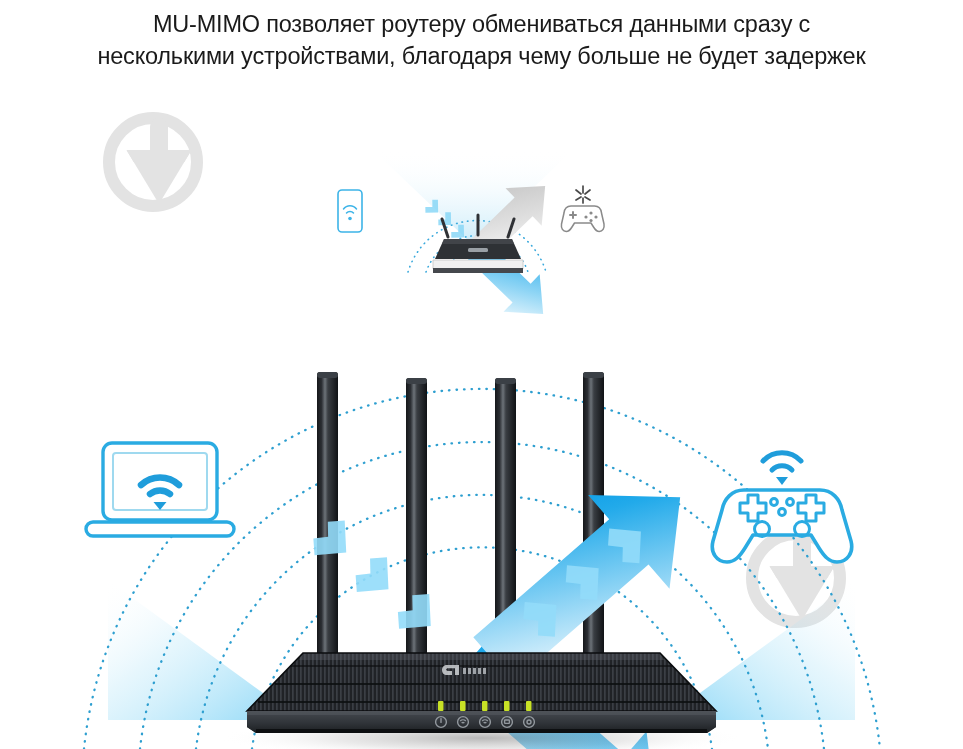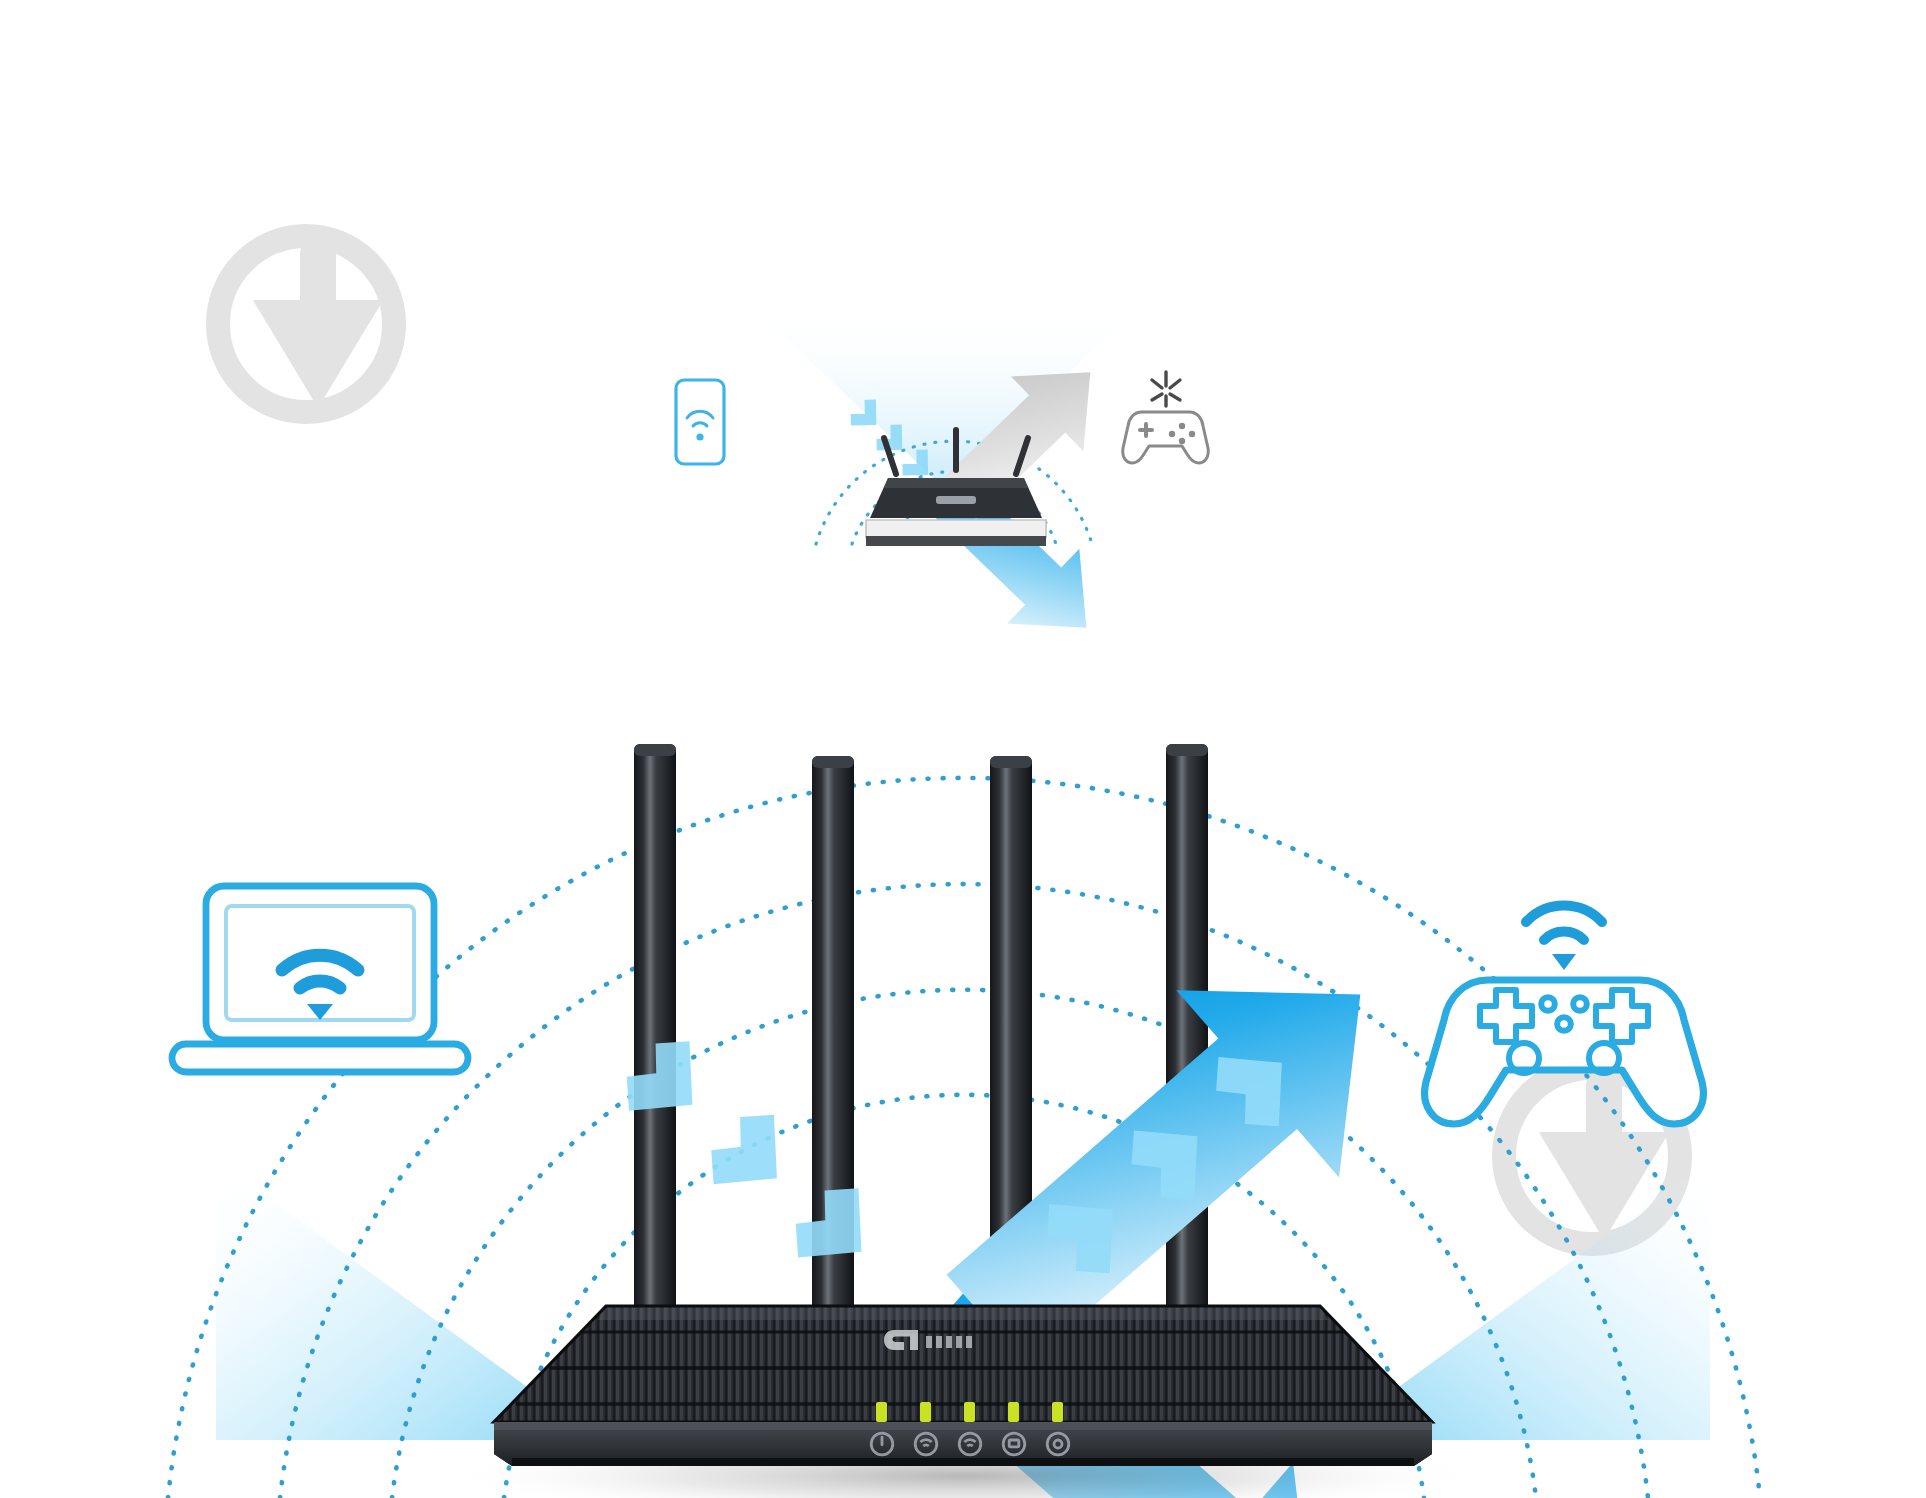--- a/index.html
+++ b/index.html
@@ -89,20 +89,22 @@
   }
 
   svg { display: block; overflow: visible; }
 </style>
 </head>
 <body>
 
 <div id="stage">
 
   <div id="headline">
+    <span class="ln">MU-MIMO позволяет роутеру обмениваться данными сразу с</span>
+    <span class="ln">несколькими устройствами, благодаря чему больше не будет задержек</span>
   </div>
 
   <div class="watermark" id="watermark-top">
     <div class="wm-ring"></div>
     <div class="wm-stem"></div>
     <div class="wm-tri"></div>
   </div>
 
   <div class="watermark" id="watermark-bottom">
     <div class="wm-ring"></div>

